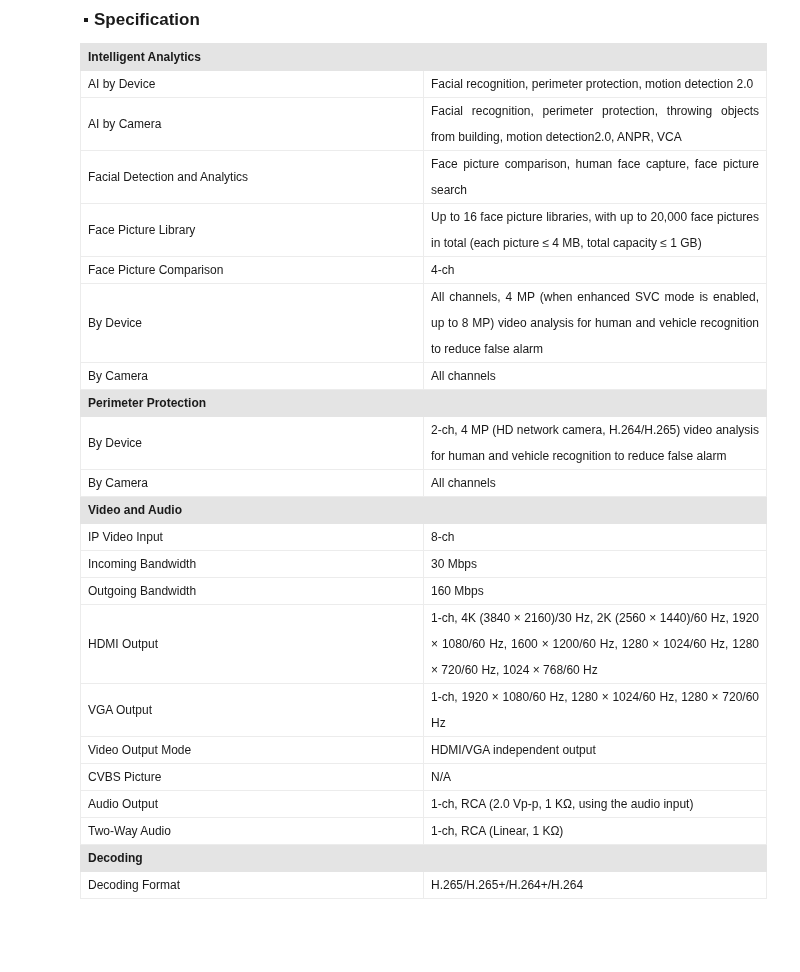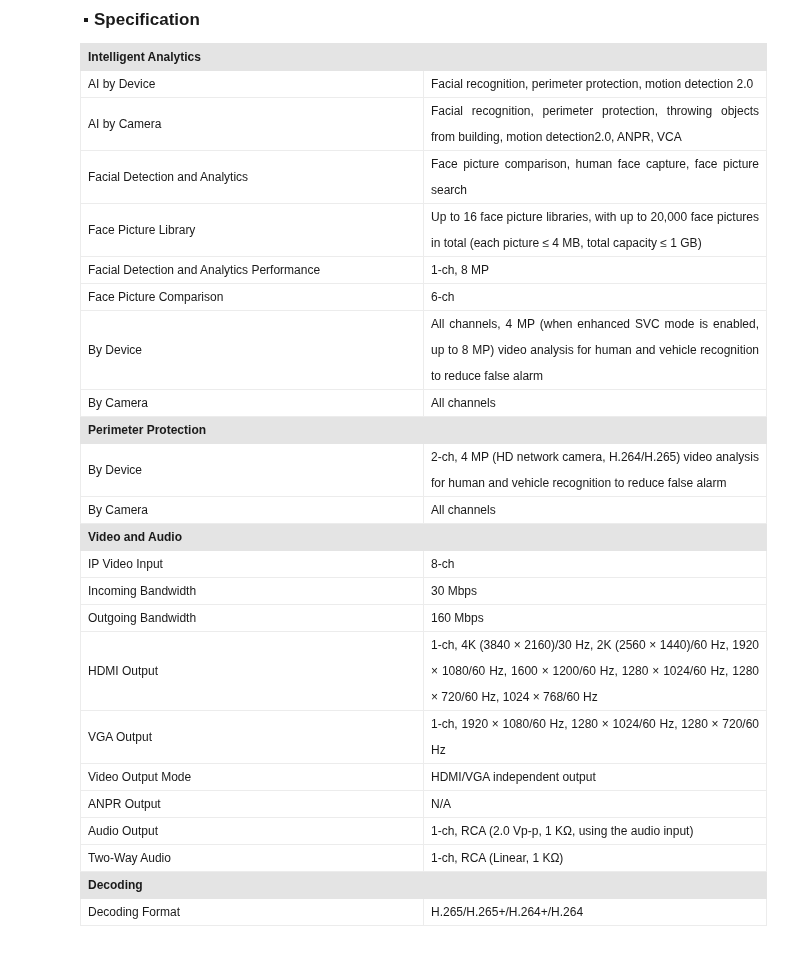--- a/index.html
+++ b/index.html
@@ -39,26 +39,22 @@
       </tr>
       <tr class="row">
         <td class="label">Facial Detection and Analytics</td>
         <td class="value">Face picture comparison, human face capture, face picture search</td>
       </tr>
       <tr class="row">
         <td class="label">Face Picture Library</td>
         <td class="value">Up to 16 face picture libraries, with up to 20,000 face pictures in total (each picture ≤ 4 MB, total capacity ≤ 1 GB)</td>
       </tr>
       <tr class="row">
-        <td class="label" style="text-align: justify;">Facial Detection and Analytics Performance</td>
-        <td class="value">1-ch, 8 MP</td>
-      </tr>
-      <tr class="row">
         <td class="label">Face Picture Comparison</td>
-        <td class="value">6-ch</td>
+        <td class="value">4-ch</td>
       </tr>
       <tr class="row">
         <td class="label">By Device</td>
         <td class="value">All channels, 4 MP (when enhanced SVC mode is enabled, up to 8 MP) video analysis for human and vehicle recognition to reduce false alarm</td>
       </tr>
       <tr class="row">
         <td class="label">By Camera</td>
         <td class="value">All channels</td>
       </tr>
       <tr class="section">
@@ -93,21 +89,21 @@
       </tr>
       <tr class="row">
         <td class="label">VGA Output</td>
         <td class="value">1-ch, 1920 × 1080/60 Hz, 1280 × 1024/60 Hz, 1280 × 720/60 Hz</td>
       </tr>
       <tr class="row">
         <td class="label">Video Output Mode</td>
         <td class="value">HDMI/VGA independent output</td>
       </tr>
       <tr class="row">
-        <td class="label">ANPR Output</td>
+        <td class="label">CVBS Picture</td>
         <td class="value">N/A</td>
       </tr>
       <tr class="row">
         <td class="label">Audio Output</td>
         <td class="value">1-ch, RCA (2.0 Vp-p, 1 KΩ, using the audio input)</td>
       </tr>
       <tr class="row">
         <td class="label">Two-Way Audio</td>
         <td class="value">1-ch, RCA (Linear, 1 KΩ)</td>
       </tr>

